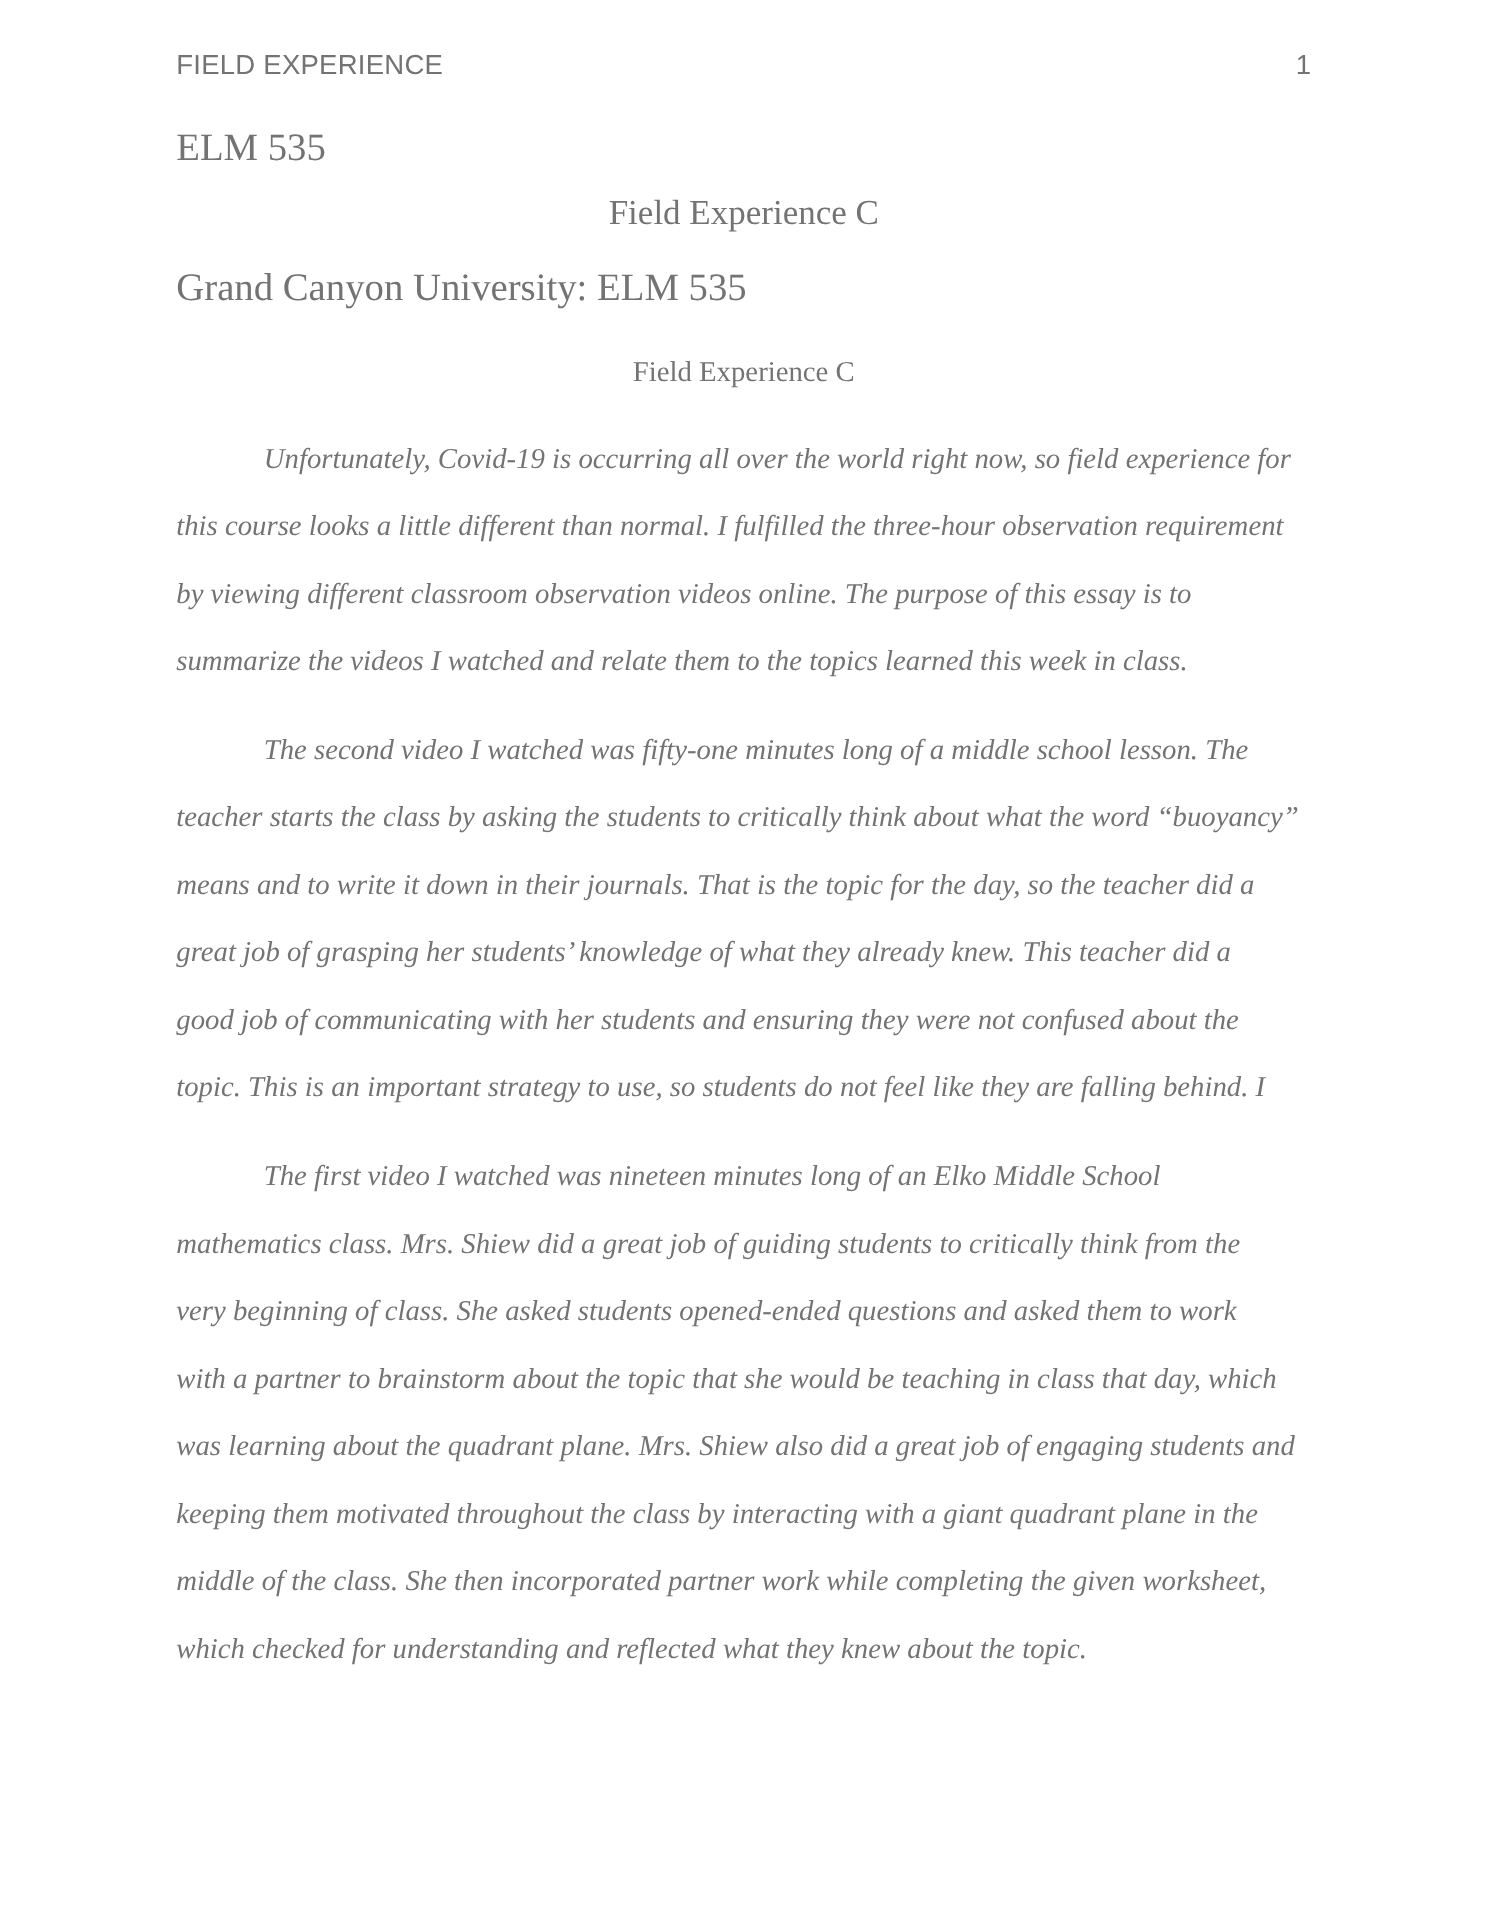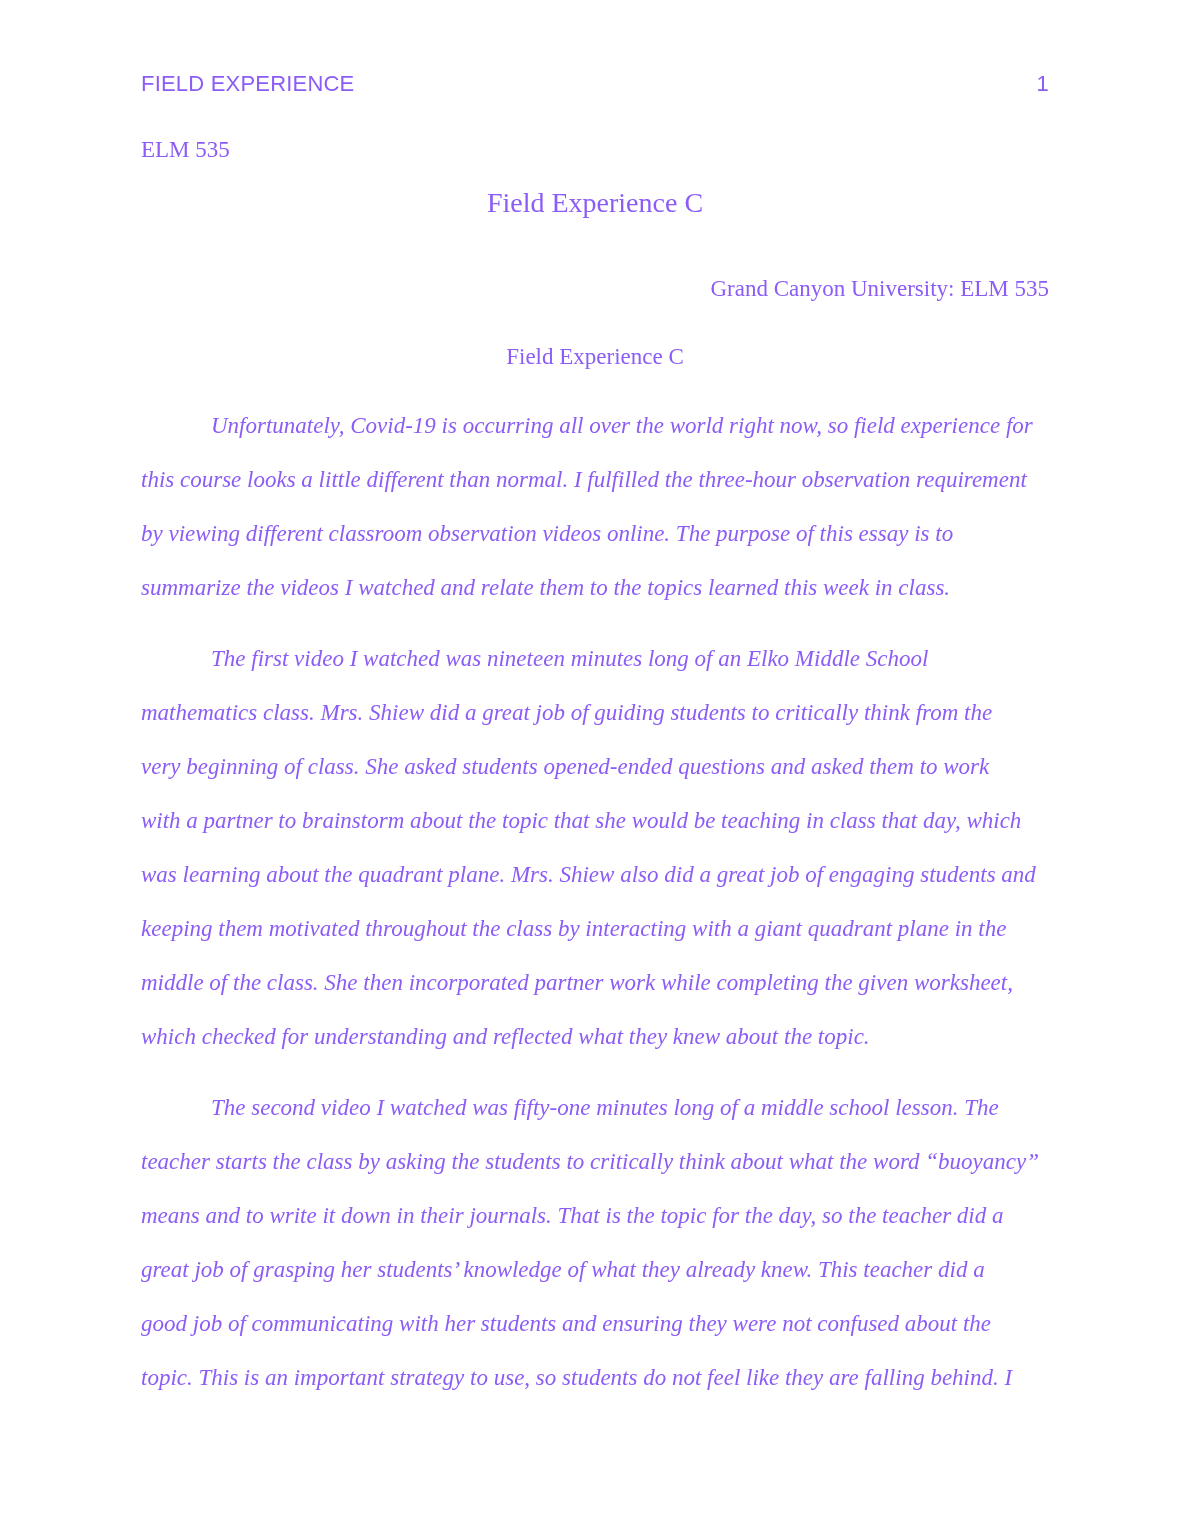--- a/index.html
+++ b/index.html
@@ -6,51 +6,51 @@
     margin: 0;
     padding: 0;
     background: #ffffff;
   }
   .page {
     position: relative;
     width: 1190px;
     height: 1540px;
     margin: 0 auto;
     box-sizing: border-box;
-    padding: 70px 141px 0 141px;
+    padding: 38px 141px 0 141px;
     background: #ffffff;
-    color: #8b5cf6;
+    color: #737373;
     font-family: "Liberation Serif", "DejaVu Serif", serif;
     overflow: hidden;
   }
   .running-header {
     display: flex;
     justify-content: space-between;
     align-items: flex-start;
     font-family: "Liberation Sans", "DejaVu Sans", sans-serif;
     font-size: 22px;
     line-height: 27px;
     letter-spacing: 0.2px;
   }
   .course-label {
     margin-top: 39px;
-    font-size: 23px;
+    font-size: 31px;
     line-height: 28px;
   }
   .doc-title {
     margin-top: 22px;
     font-size: 28px;
     line-height: 34px;
     text-align: center;
   }
   .doc-subtitle {
-    margin-top: 55px;
-    font-size: 23px;
+    margin-top: 28px;
+    font-size: 31px;
     line-height: 28px;
-    text-align: right;
+    text-align: left;
   }
   .section-heading {
     margin-top: 40px;
     font-size: 23px;
     line-height: 28px;
     text-align: center;
   }
   .essay-body {
     margin-top: 28px;
     font-size: 23px;
@@ -79,28 +79,28 @@
 
   <div class="doc-subtitle">Grand Canyon University: ELM 535</div>
 
   <div class="section-heading">Field Experience C</div>
 
   <div class="essay-body">
       <p>Unfortunately, Covid-19 is occurring all over the world right now, so field experience for
 this course looks a little different than normal. I fulfilled the three-hour observation requirement
 by viewing different classroom observation videos online. The purpose of this essay is to
 summarize the videos I watched and relate them to the topics learned this week in class.</p>
+      <p>The second video I watched was fifty-one minutes long of a middle school lesson. The
+teacher starts the class by asking the students to critically think about what the word “buoyancy”
+means and to write it down in their journals. That is the topic for the day, so the teacher did a
+great job of grasping her students’ knowledge of what they already knew. This teacher did a
+good job of communicating with her students and ensuring they were not confused about the
+topic. This is an important strategy to use, so students do not feel like they are falling behind. I</p>
       <p>The first video I watched was nineteen minutes long of an Elko Middle School
 mathematics class. Mrs. Shiew did a great job of guiding students to critically think from the
 very beginning of class. She asked students opened-ended questions and asked them to work
 with a partner to brainstorm about the topic that she would be teaching in class that day, which
 was learning about the quadrant plane. Mrs. Shiew also did a great job of engaging students and
 keeping them motivated throughout the class by interacting with a giant quadrant plane in the
 middle of the class. She then incorporated partner work while completing the given worksheet,
 which checked for understanding and reflected what they knew about the topic.</p>
-      <p>The second video I watched was fifty-one minutes long of a middle school lesson. The
-teacher starts the class by asking the students to critically think about what the word “buoyancy”
-means and to write it down in their journals. That is the topic for the day, so the teacher did a
-great job of grasping her students’ knowledge of what they already knew. This teacher did a
-good job of communicating with her students and ensuring they were not confused about the
-topic. This is an important strategy to use, so students do not feel like they are falling behind. I</p>
     </div>
 </div>
 
 </body></html>

